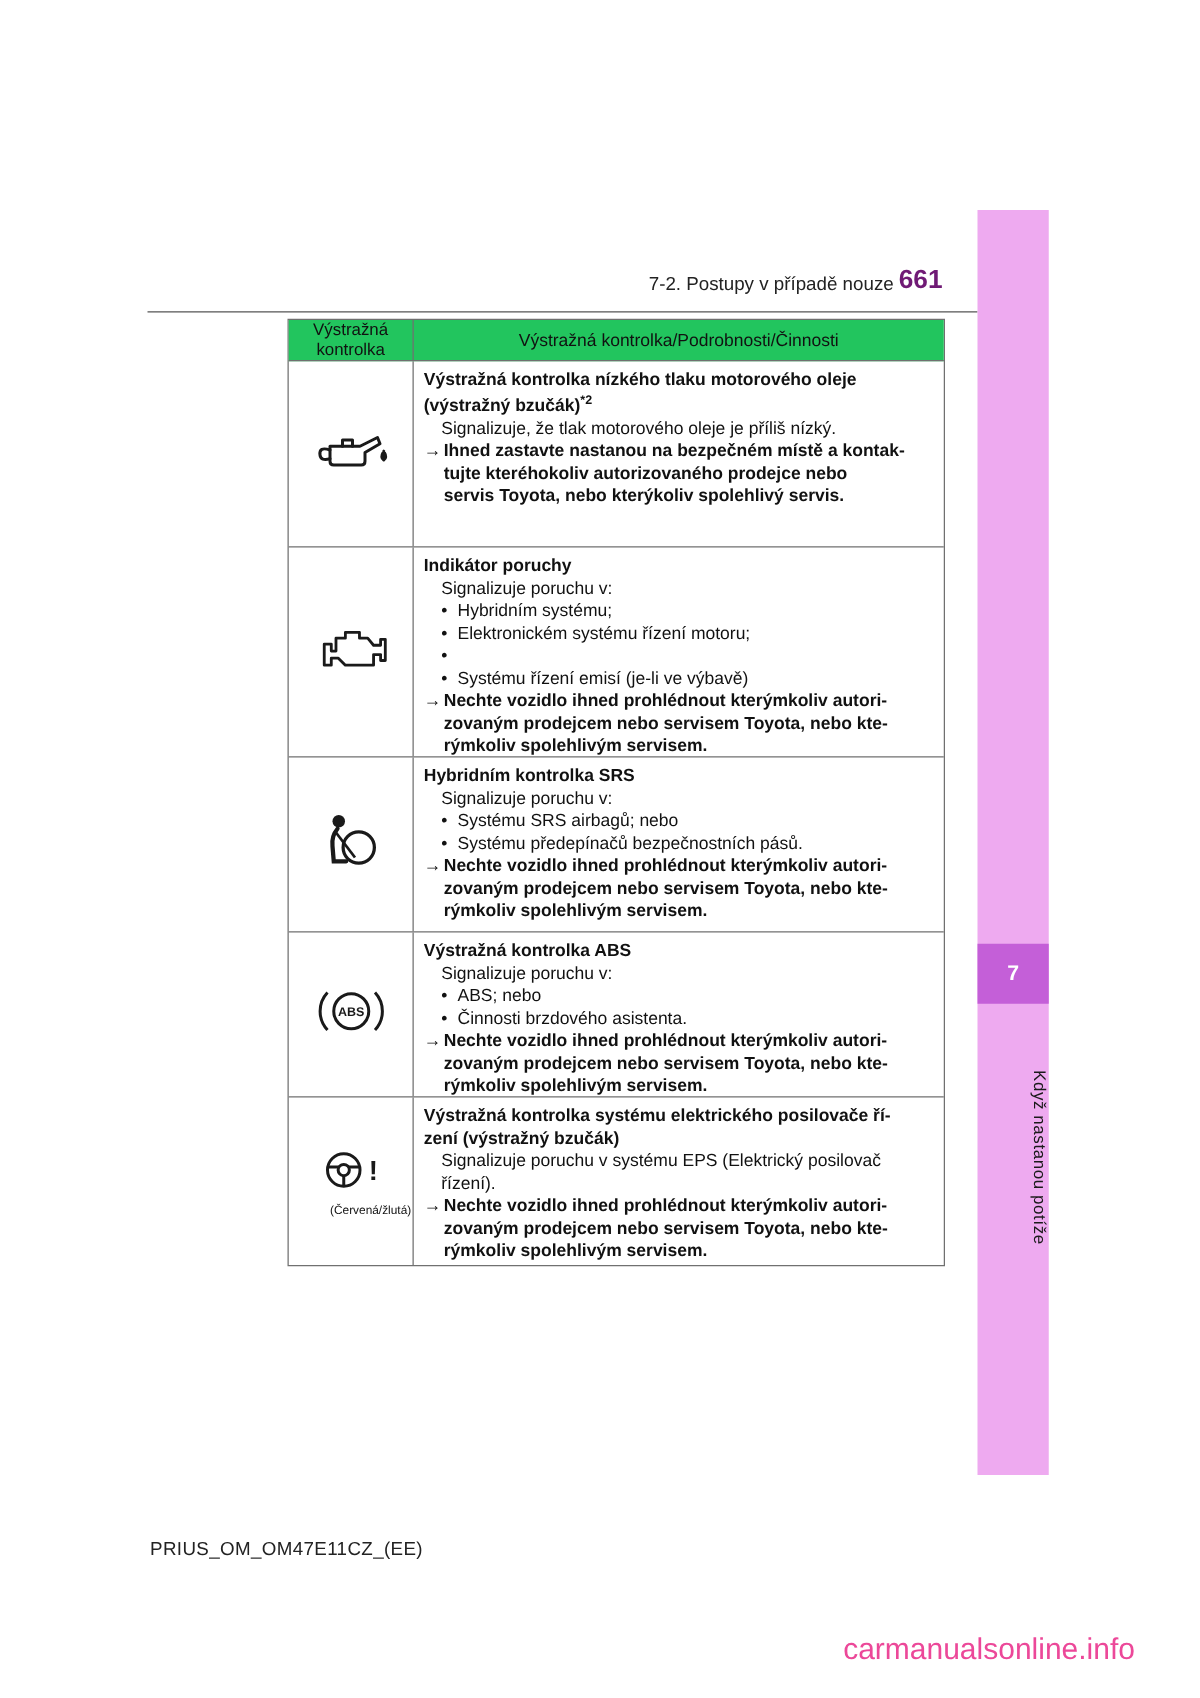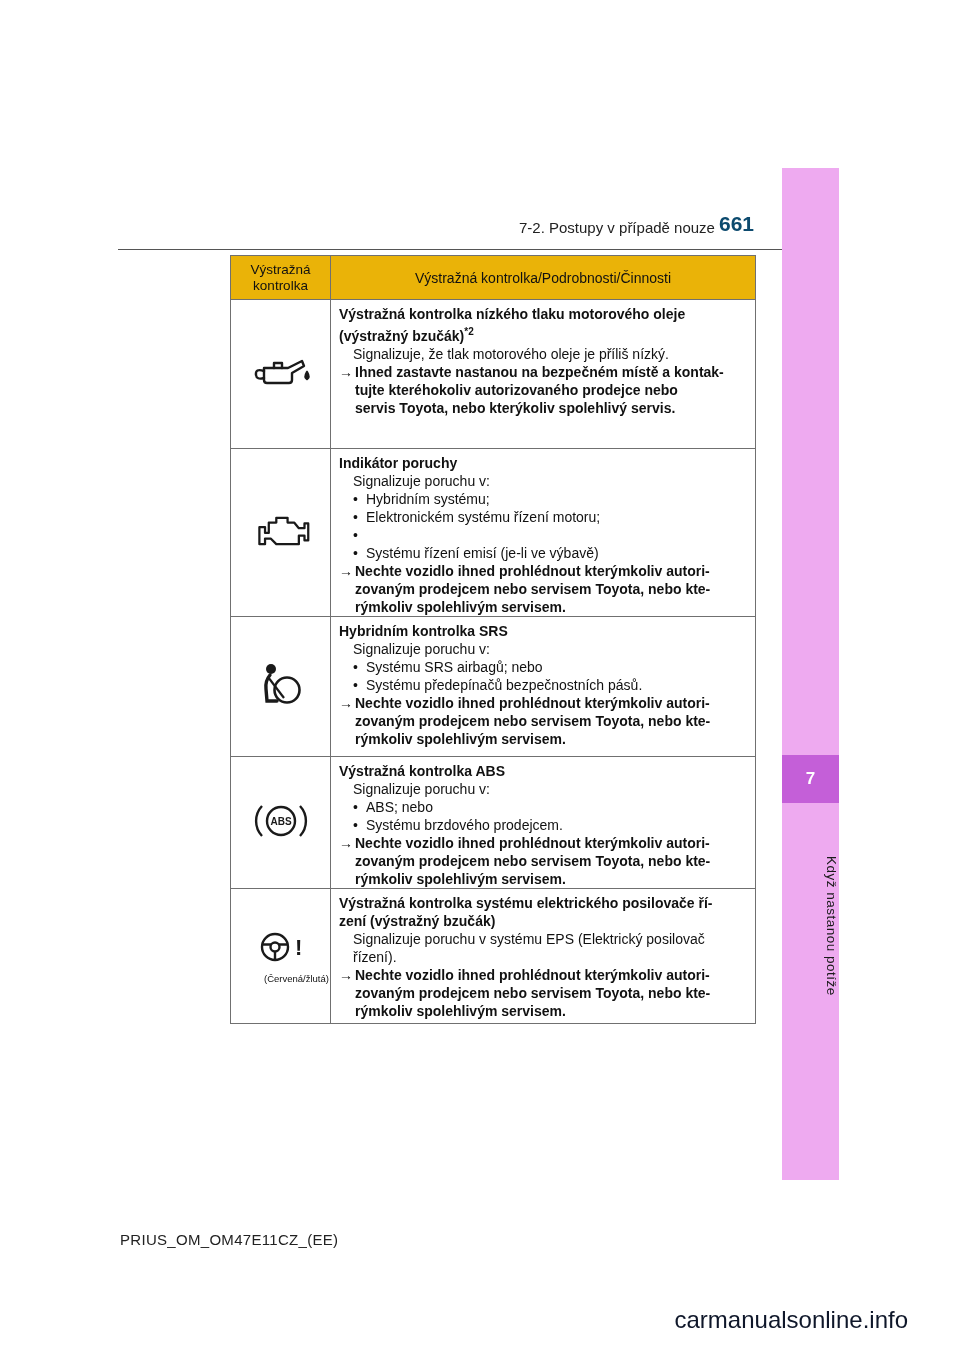--- a/index.html
+++ b/index.html
@@ -9,21 +9,21 @@
     font-family:"Liberation Sans", sans-serif; color:#111;
   }
   .pre { white-space:pre-line; }
 
   
   .page-header {
     position:absolute; left:132px; top:212px; width:622px;
     display:flex; justify-content:flex-end; align-items:flex-end; gap:4px;
   }
   .section-title { font-size:15px; color:#222; }
-  .page-number { font-size:21px; font-weight:bold; color:#0c4a6e; }
+  .page-number { font-size:21px; font-weight:bold; color:#701a75; }
   .header-rule {
     position:absolute; left:118px; top:249px; width:664px; height:1px;
     background:#555;
   }
 
   
   .sidebar {
     position:absolute; left:782px; top:168px; width:57px; height:1012px;
     background:#eeaaf0;
   }
@@ -45,21 +45,21 @@
   }
   .trow { display:flex; border-bottom:1px solid #707070; }
   .trow:last-child { border-bottom:none; }
   .icon-cell {
     width:100px; flex:none; border-right:1px solid #707070;
     display:flex; flex-direction:column; align-items:center; justify-content:center; gap:3px;
   }
   .text-cell {
     flex:1; padding:5px 6px 3px 8px; font-size:14px; line-height:18px;
   }
-  .thead { background:#eab308; height:44px; }
+  .thead { background:#22c55e; height:33px; }
   .thead .icon-cell {
     font-size:13.5px; line-height:16px; text-align:center; font-weight:normal;
   }
   .thead .text-cell {
     display:flex; align-items:center; justify-content:center; padding:0;
     font-size:14px;
   }
   .row-title { font-weight:bold; }
   .row-title sup { font-size:10px; }
   .row-body { padding-left:14px; }
@@ -70,21 +70,21 @@
   .row-action .action-text { font-weight:bold; }
   .icon-caption { font-size:9.5px; color:#111;margin-left:32px; }
   svg text { font-family:"Liberation Sans", sans-serif; }
 
   
   .doc-code {
     position:absolute; left:120px; top:1231px; font-size:15px; color:#222;
     letter-spacing:0.3px;
   }
   .watermark {
-    position:absolute; right:52px; top:1306px; font-size:24px; color:#0f172a;
+    position:absolute; right:52px; top:1306px; font-size:24px; color:#ec4899;
   }
 </style>
 </head>
 <body>
 
 <div>
 
   <div class="page-header">
     <span class="section-title">7-2. Postupy v případě nouze</span>
     <span class="page-number">661</span>
@@ -213,21 +213,21 @@
       </div>
       <div class="text-cell">
         <div class="row-title pre">Výstražná kontrolka ABS</div>
         <div class="row-body pre">Signalizuje poruchu v:</div>
         <div class="bullet-line">
             <span class="bullet">•</span>
             <span>ABS; nebo</span>
           </div>
         <div class="bullet-line">
             <span class="bullet">•</span>
-            <span>Systému brzdového prodejcem.</span>
+            <span>Činnosti brzdového asistenta.</span>
           </div>
         <div class="row-action">
           <span class="arrow">→</span>
           <span class="action-text pre">Nechte vozidlo ihned prohlédnout kterýmkoliv autori-
 zovaným prodejcem nebo servisem Toyota, nebo kte-
 rýmkoliv spolehlivým servisem.</span>
         </div>
       </div>
     </div>
 

